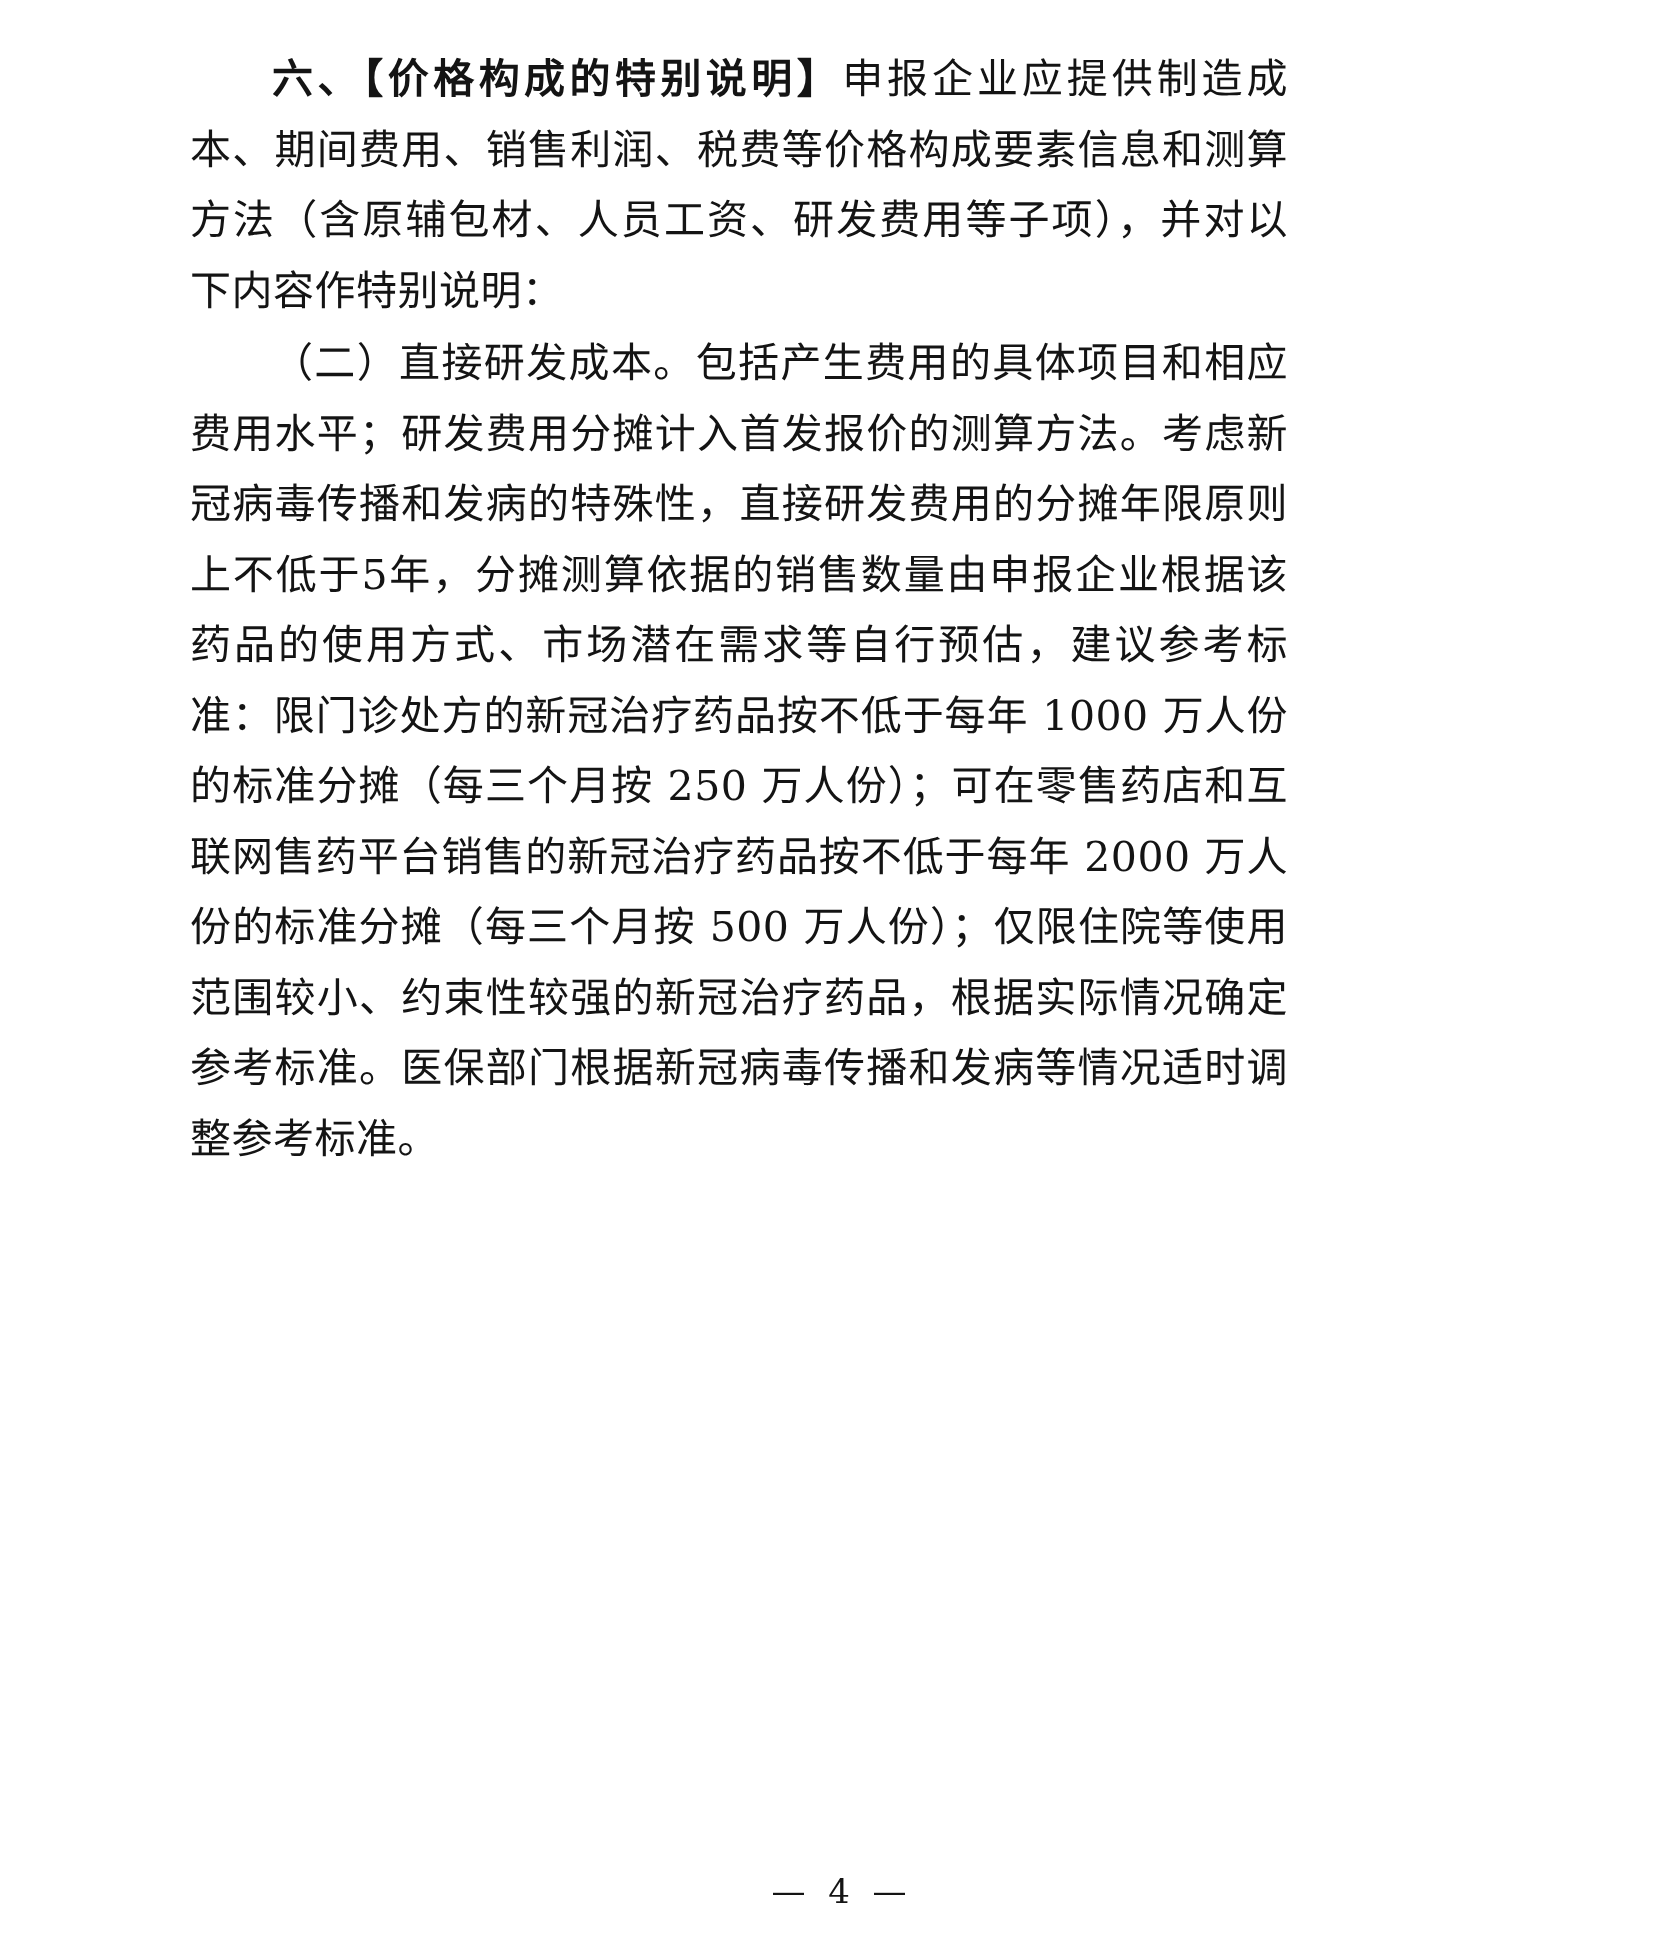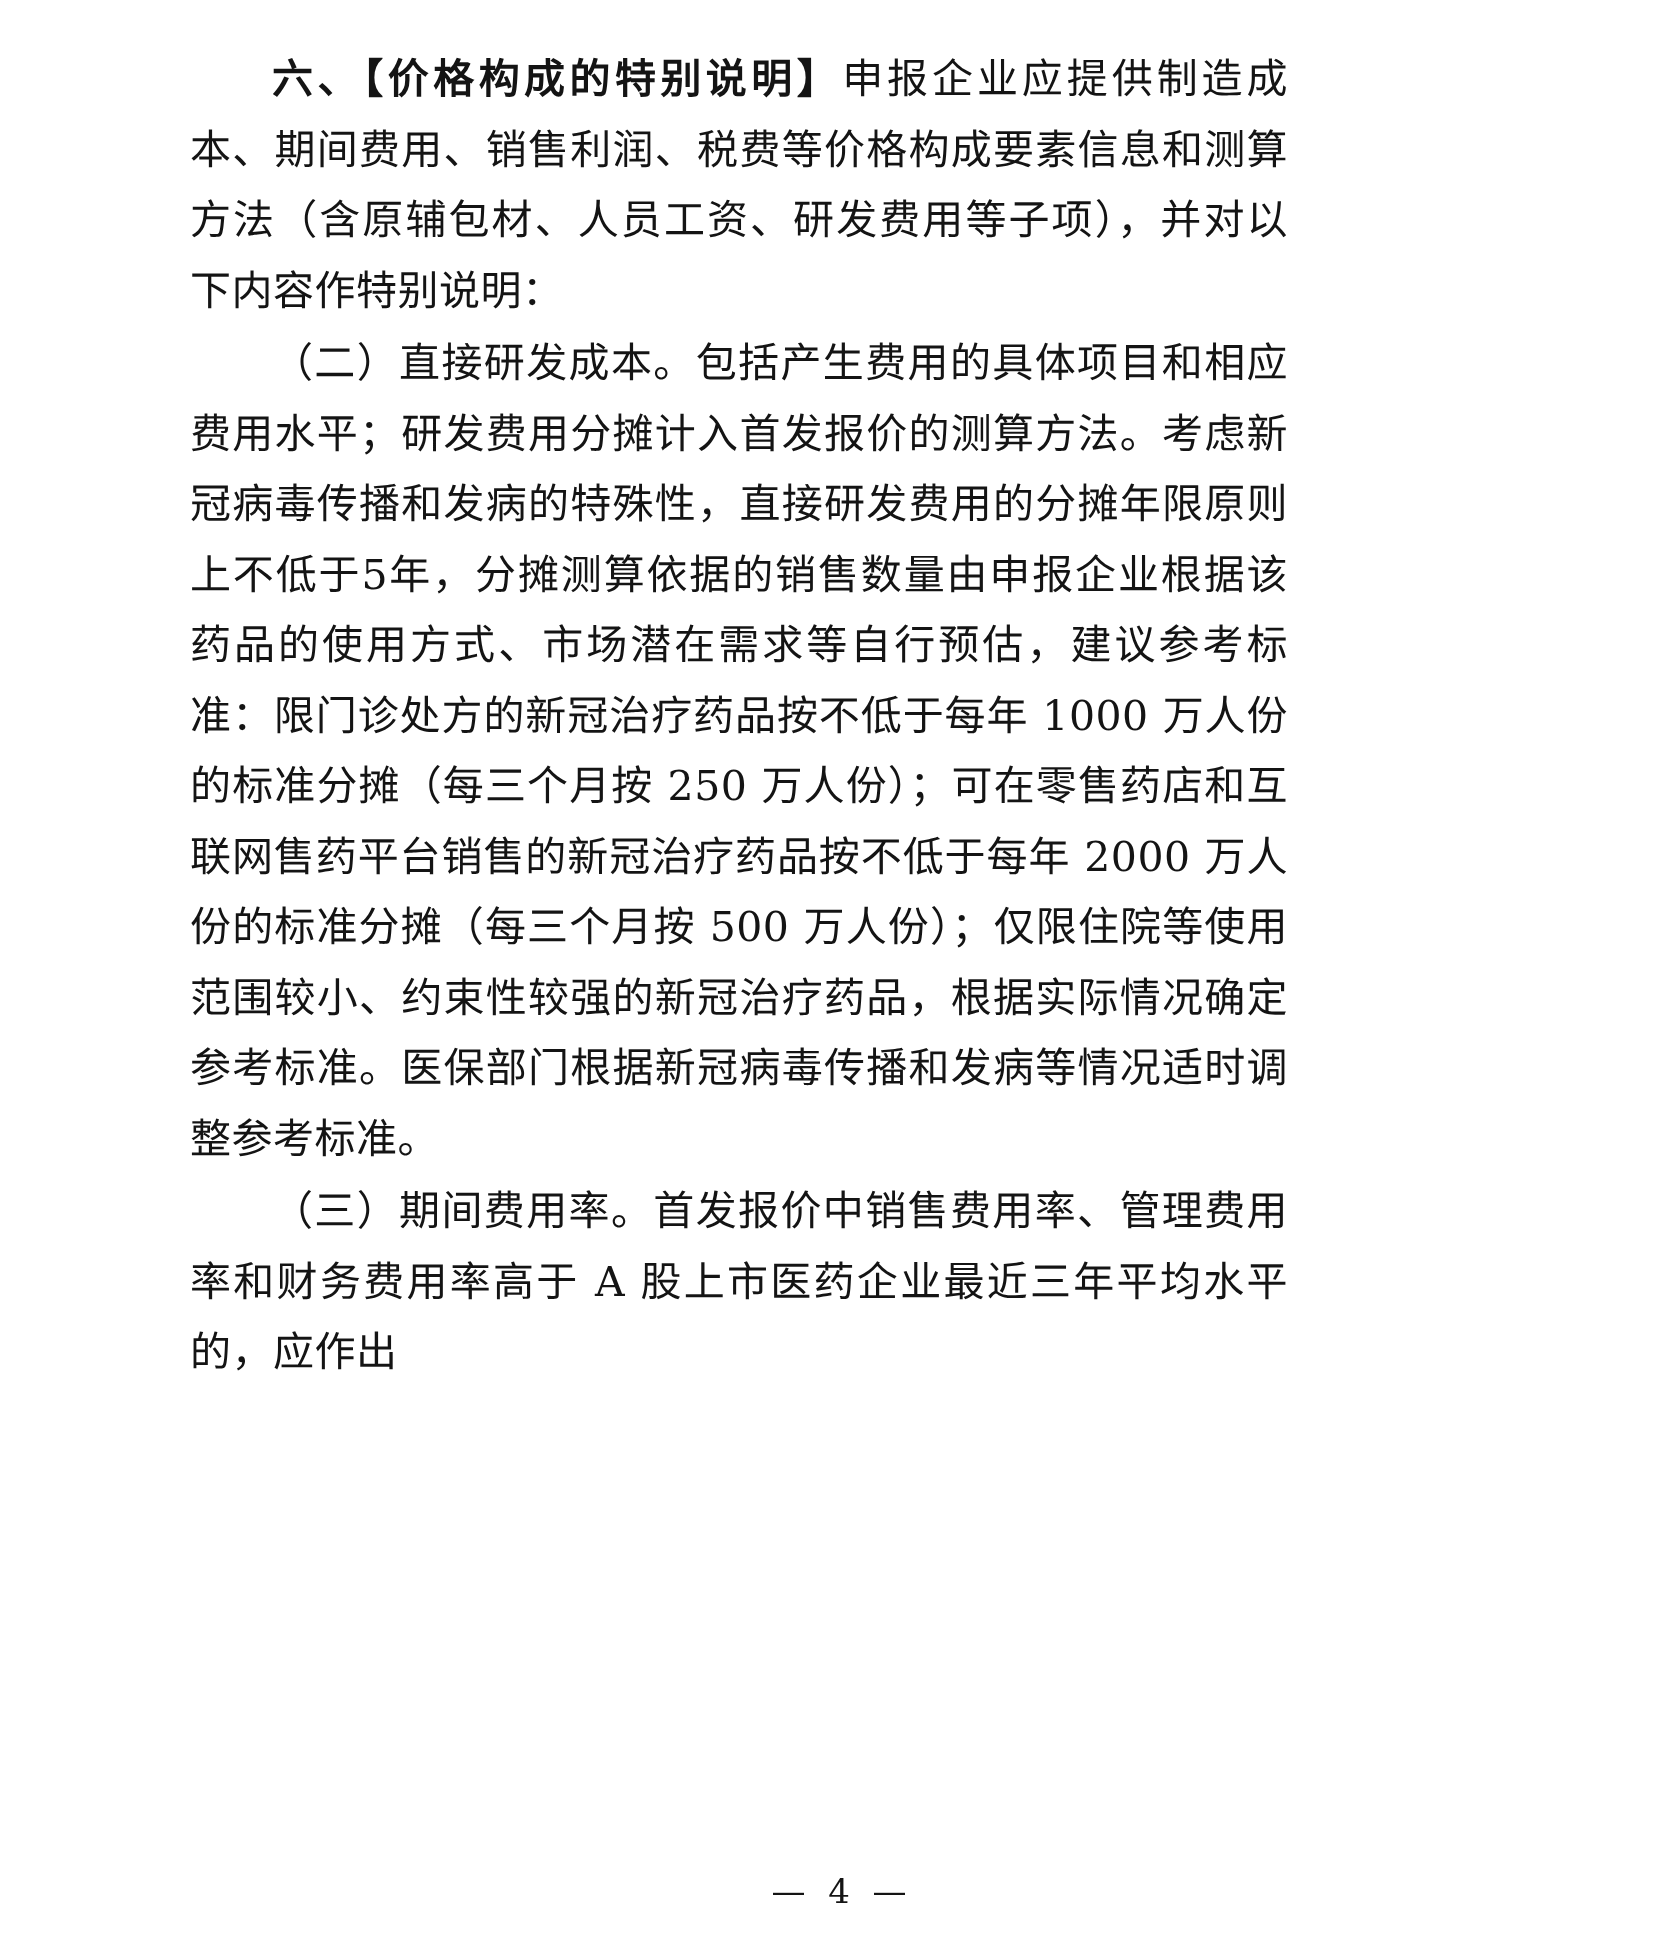--- a/index.html
+++ b/index.html
@@ -63,18 +63,17 @@
 <body>
 
 <div class="page">
   <div class="body-text">
 
     <p class="para first"><span class="heading-label">六、【价格构成的特别说明】</span><span>申报企业应提供制造成本、期间费用、销售利润、税费等价格构成要素信息和测算方法（含原辅包材、人员工资、研发费用等子项），并对以下内容作特别说明：</span></p>
 
 
     <p class="para"><span class="heading-label"></span><span>（二）直接研发成本。包括产生费用的具体项目和相应费用水平；研发费用分摊计入首发报价的测算方法。考虑新冠病毒传播和发病的特殊性，直接研发费用的分摊年限原则上不低于5年，分摊测算依据的销售数量由申报企业根据该药品的使用方式、市场潜在需求等自行预估，建议参考标准：限门诊处方的新冠治疗药品按不低于每年 1000 万人份的标准分摊（每三个月按 250 万人份）；可在零售药店和互联网售药平台销售的新冠治疗药品按不低于每年 2000 万人份的标准分摊（每三个月按 500 万人份）；仅限住院等使用范围较小、约束性较强的新冠治疗药品，根据实际情况确定参考标准。医保部门根据新冠病毒传播和发病等情况适时调整参考标准。</span></p>
 
-    <p class="para"><span class="heading-label"></span><span>（三）期间费用率。首发报价中销售费用率、管理费用率和财务费用率高于 A 股上市医药企业最近三年平均水平的，应作出</span></p>
 
   </div>
 </div>
 
 <div class="page-number"><span class="pn-inner">— 4 —</span></div>
 
 </body></html>

